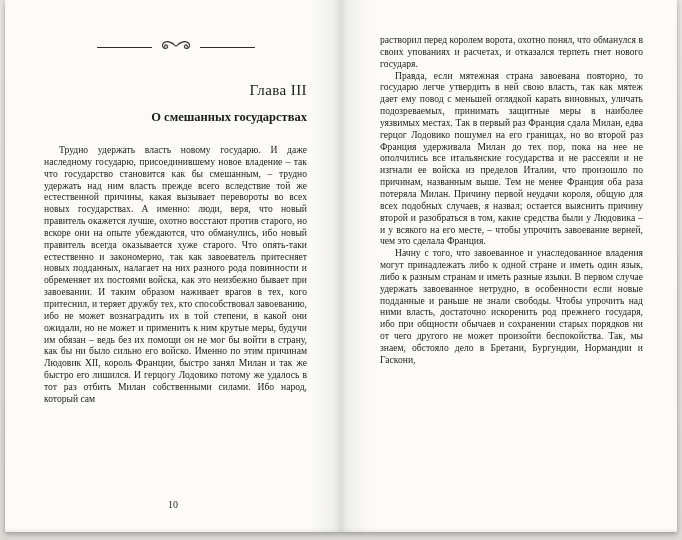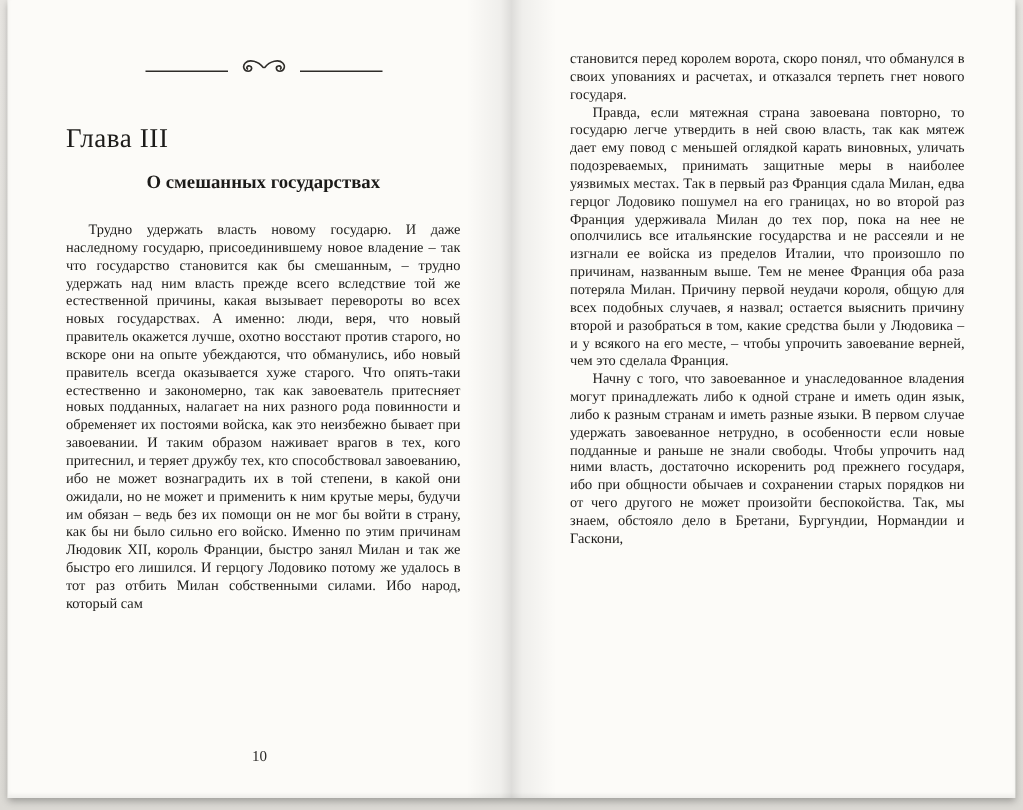--- a/index.html
+++ b/index.html
@@ -56,28 +56,28 @@
     width: 158px;
     margin: 4px auto 26px auto;
     gap: 7px;
   }
   .ornament .rule {
     flex: 1;
     height: 1px;
     background: #2e2c29;
   }
   .chapter-heading {
-    text-align: left;
-    font-size: 18px;
+    text-align: right;
+    font-size: 15px;
     font-weight: normal;
     letter-spacing: 0.4px;
     margin-bottom: 11px;
   }
   .chapter-title {
-    text-align: center;
+    text-align: right;
     font-size: 12.5px;
     font-weight: bold;
     margin-bottom: 19px;
   }
   .body-text {
     font-size: 9.6px;
     line-height: 1.235;
     text-align: justify;
     hyphens: auto;
     -webkit-hyphens: auto;
@@ -112,20 +112,20 @@
         </div>
         <h2 class="chapter-heading">Глава III</h2>
         <h3 class="chapter-title">О смешанных государствах</h3>
         <p class="body-text indent">Трудно удержать власть новому государю. И даже наследному государю, присоединившему новое владение – так что государство становится как бы смешанным, – трудно удержать над ним власть прежде всего вследствие той же естественной причины, какая вызывает перевороты во всех новых государствах. А именно: люди, веря, что новый правитель окажется лучше, охотно восстают против старого, но вскоре они на опыте убеждаются, что обманулись, ибо новый правитель всегда оказывается хуже старого. Что опять-таки естественно и закономерно, так как завоеватель притесняет новых подданных, налагает на них разного рода повинности и обременяет их постоями войска, как это неизбежно бывает при завоевании. И таким образом наживает врагов в тех, кого притеснил, и теряет дружбу тех, кто способствовал завоеванию, ибо не может вознаградить их в той степени, в какой они ожидали, но не может и применить к ним крутые меры, будучи им обязан – ведь без их помощи он не мог бы войти в страну, как бы ни было сильно его войско. Именно по этим причинам Людовик XII, король Франции, быстро занял Милан и так же быстро его лишился. И герцогу Лодовико потому же удалось в тот раз отбить Милан собственными силами. Ибо народ, который сам</p>
       </div>
       <div class="page-number">10</div>
     </div>
 
     <div class="page" lang="ru">
       <div class="page-content">
-        <p class="body-text">становится перед королем ворота, скоро понял, что обманулся в своих упованиях и расчетах, и отказался терпеть гнет нового государя.</p>
+        <p class="body-text">растворил перед королем ворота, охотно понял, что обманулся в своих упованиях и расчетах, и отказался терпеть гнет нового государя.</p>
         <p class="body-text indent">Правда, если мятежная страна завоевана повторно, то государю легче утвердить в ней свою власть, так как мятеж дает ему повод с меньшей оглядкой карать виновных, уличать подозреваемых, принимать защитные меры в наиболее уязвимых местах. Так в первый раз Франция сдала Милан, едва герцог Лодовико пошумел на его границах, но во второй раз Франция удерживала Милан до тех пор, пока на нее не ополчились все итальянские государства и не рассеяли и не изгнали ее войска из пределов Италии, что произошло по причинам, названным выше. Тем не менее Франция оба раза потеряла Милан. Причину первой неудачи короля, общую для всех подобных случаев, я назвал; остается выяснить причину второй и разобраться в том, какие средства были у Людовика – и у всякого на его месте, – чтобы упрочить завоевание верней, чем это сделала Франция.</p>
         <p class="body-text indent">Начну с того, что завоеванное и унаследованное владения могут принадлежать либо к одной стране и иметь один язык, либо к разным странам и иметь разные языки. В первом случае удержать завоеванное нетрудно, в особенности если новые подданные и раньше не знали свободы. Чтобы упрочить над ними власть, достаточно искоренить род прежнего государя, ибо при общности обычаев и сохранении старых порядков ни от чего другого не может произойти беспокойства. Так, мы знаем, обстояло дело в Бретани, Бургундии, Нормандии и Гаскони,</p>
       </div>
     </div>
 
   </div>
 </div>
 
 </body></html>

